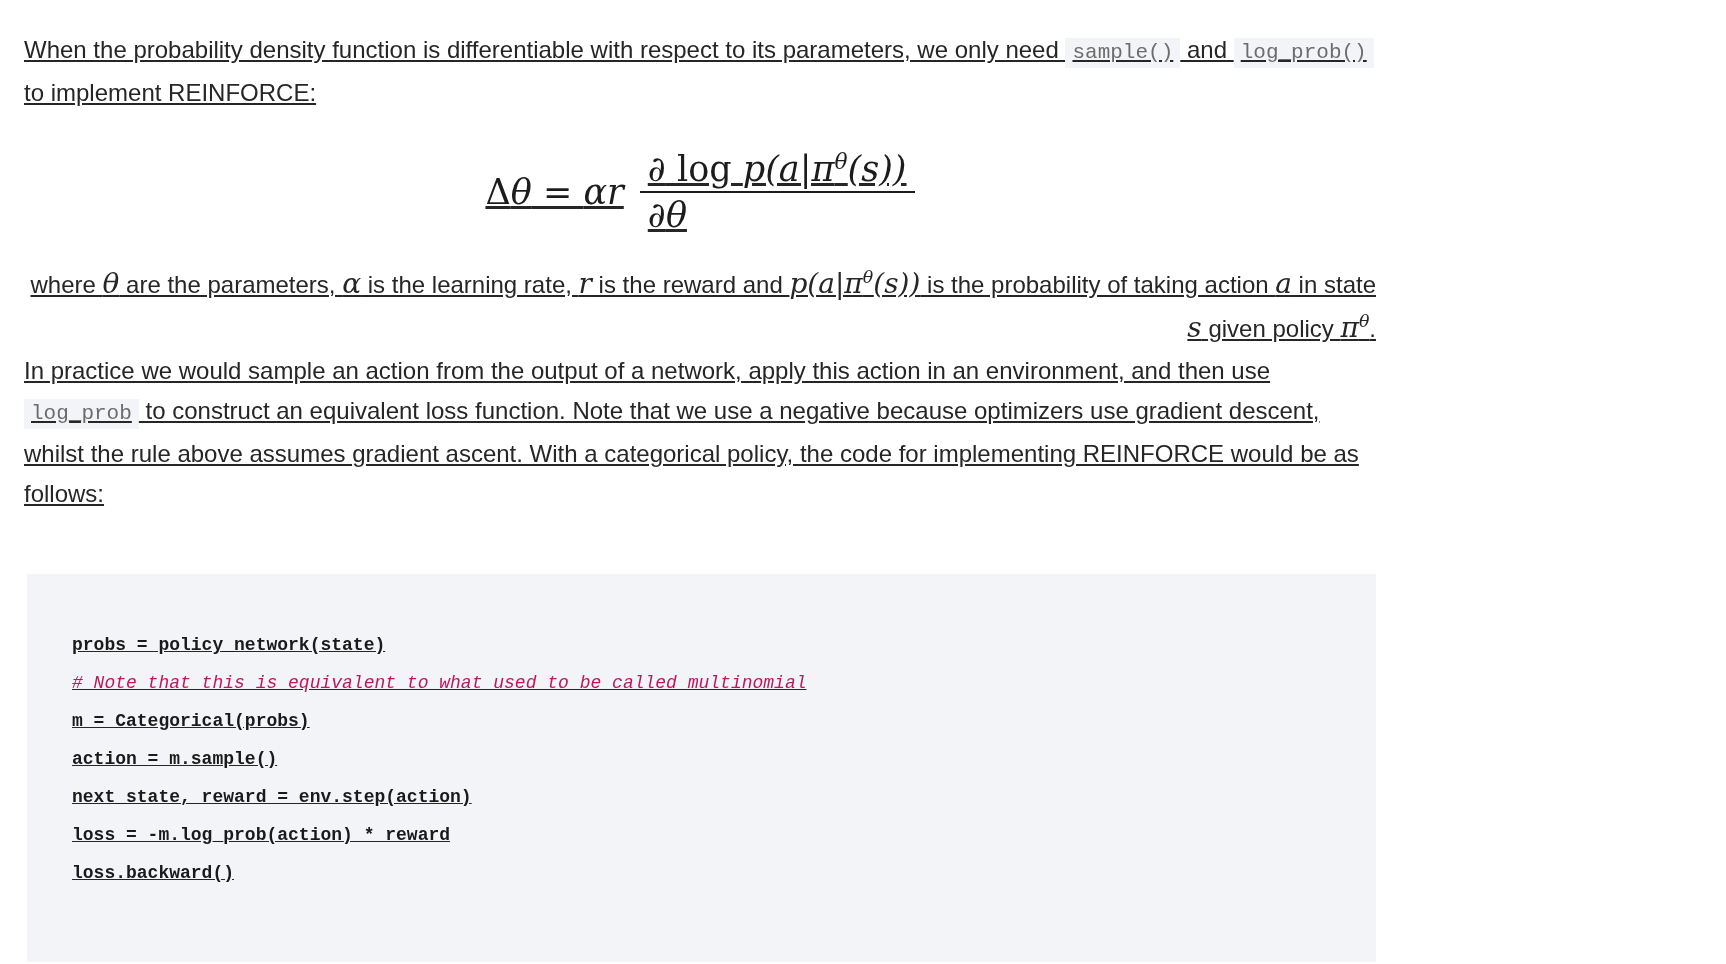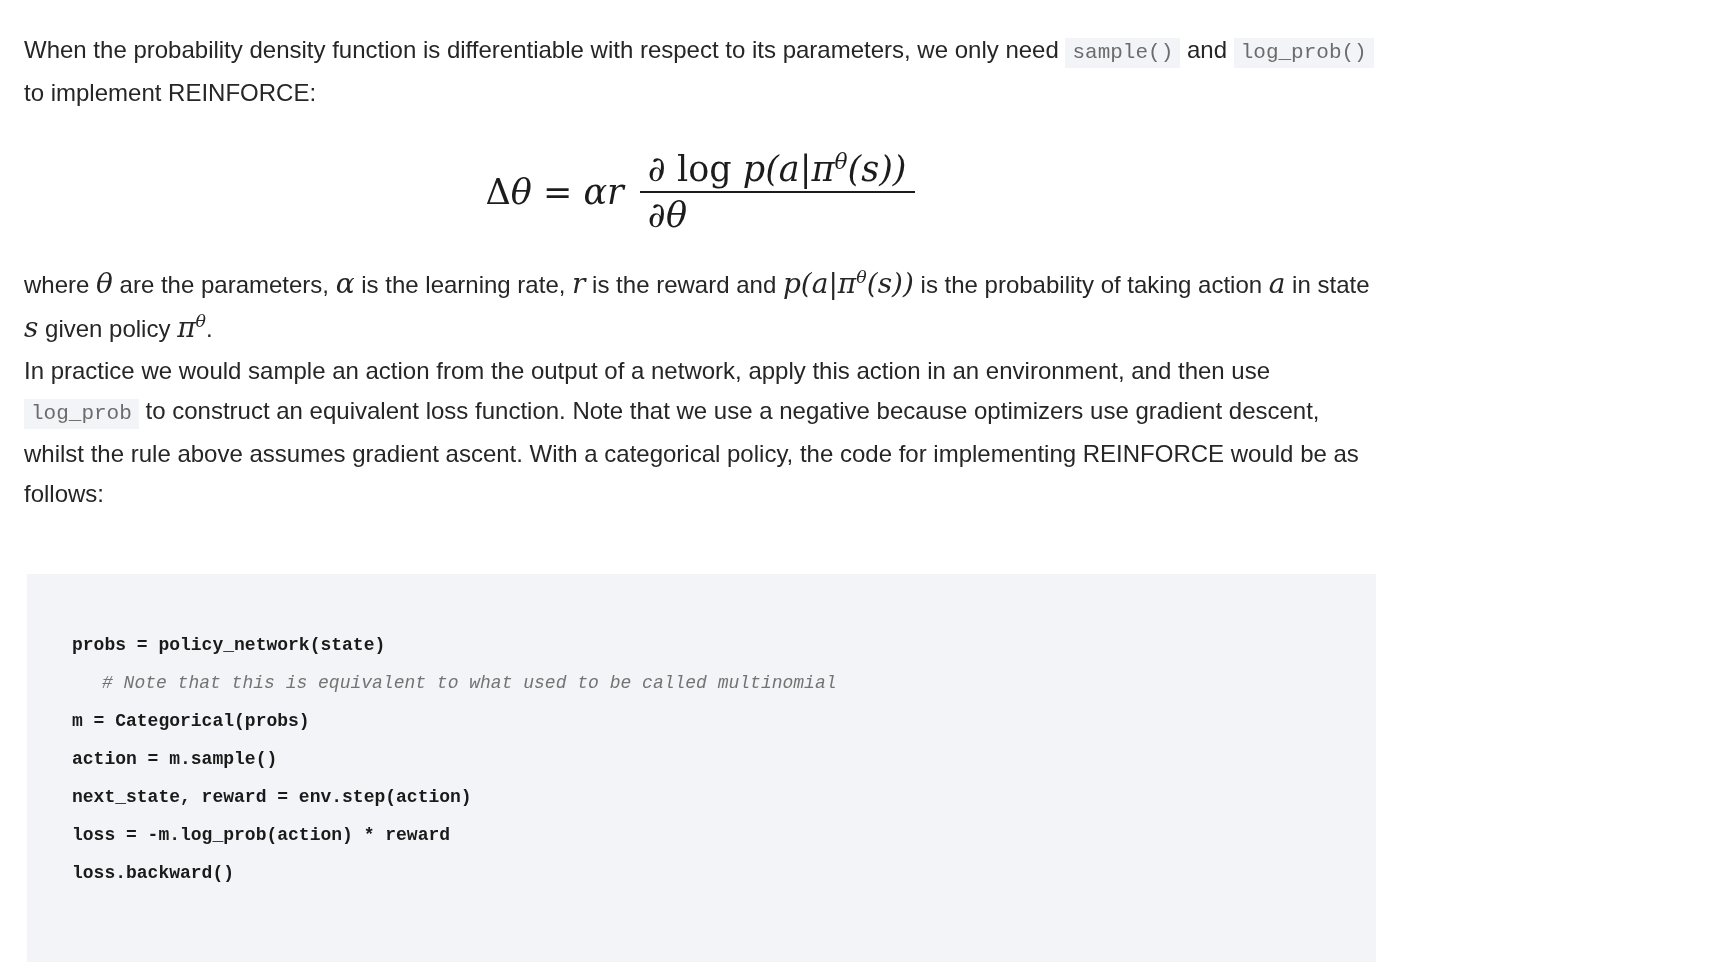--- a/index.html
+++ b/index.html
@@ -12,20 +12,21 @@
   }
   .page {
     box-sizing: border-box;
     width: 1376px;
     height: 964px;
     padding: 30px 0 0 24px;
     font-family: "Liberation Sans", "DejaVu Sans", sans-serif;
     font-size: 24px;
     line-height: 40px;
     color: #262626;
+    text-decoration: underline;
   }
   p.body-text {
     margin: 0;
     max-width: 1540px;
   }
   .para-gap { margin-bottom: 34px; }
 
   
   code.inline-code {
     font-family: "Liberation Mono", "DejaVu Sans Mono", monospace;
@@ -74,39 +75,38 @@
     padding: 2px 8px;
     white-space: pre;
   }
   .frac .bar {
     align-self: stretch;
     height: 2px;
     background: #1c1c1c;
   }
 
   
-  .tall-lines { line-height: 44px; }
+  .tall-lines { line-height: 44px; text-align: right; }
 
   
   pre.code-block {
     margin: 60px 0 0 3px;
     background: #f3f4f7;
     padding: 52px 40px 70px 45px;
     font-family: "Liberation Mono", "DejaVu Sans Mono", monospace;
     font-size: 18px;
     line-height: 38px;
     color: #1a1a1a;
     font-weight: 700;
     white-space: pre;
   }
   pre.code-block .comment-line {
-    color: #737373;
+    color: #be185d;
     font-weight: 400;
     font-style: italic;
-    margin-left: 30px;
   }
   .code-line { display: block; }
 </style>
 </head>
 <body>
 
 <div class="page">
 
   <p class="body-text para-gap"><span>When the probability density function is differentiable with respect to its parameters, we only need </span><code class="inline-code">sample()</code><span> and </span><code class="inline-code">log_prob()</code><span> to implement REINFORCE:</span></p>
 

